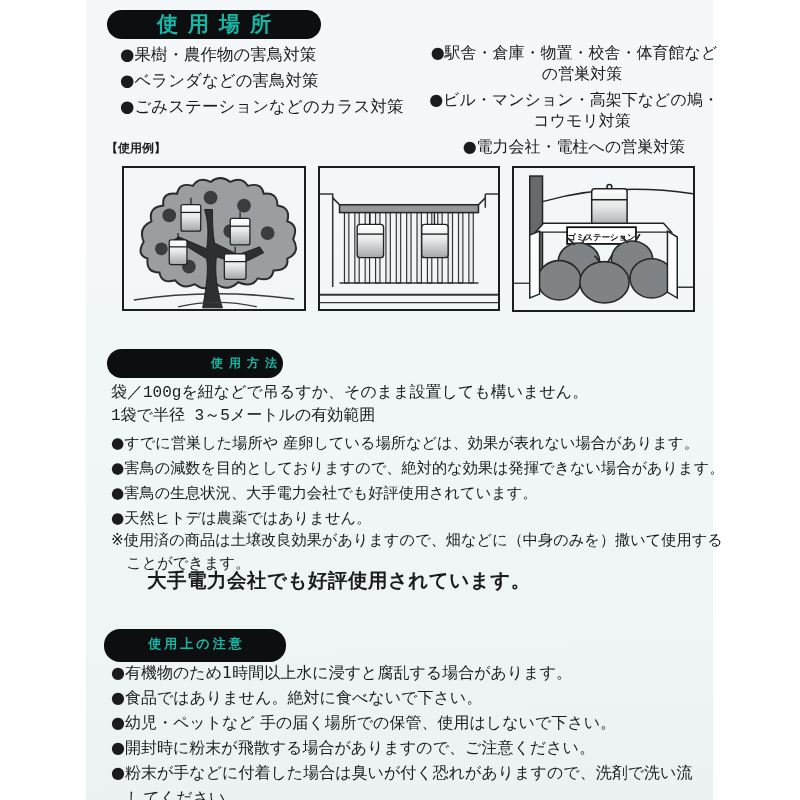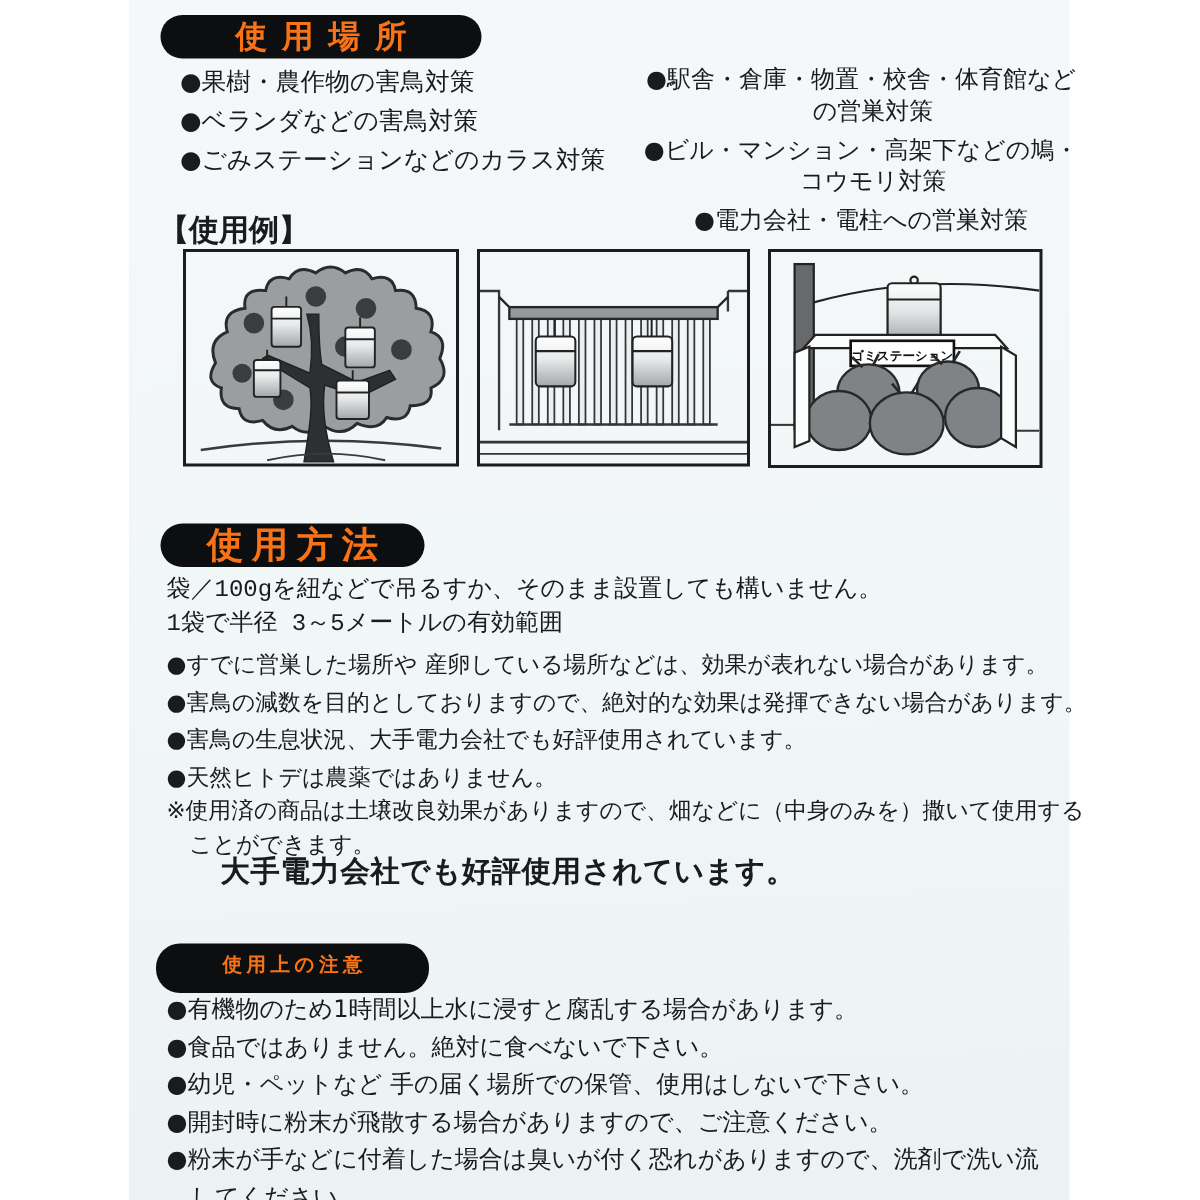--- a/index.html
+++ b/index.html
@@ -7,30 +7,30 @@
     width:800px;height:800px;background:#ffffff;overflow:hidden;
     font-family:"DejaVu Sans","Liberation Sans",sans-serif;
     color:#1a1b1d;
   }
   .page{position:relative;width:800px;height:800px;}
   .scan-area{
     position:absolute;left:86px;top:0;width:627px;height:800px;
     background:linear-gradient(178deg,#f5f8fb 0%,#f1f6f6 55%,#ecf2f1 100%);
   }
   .badge{
-    position:absolute;background:#0d0e0f;color:#f97316;border-radius:16px;
+    position:absolute;background:#0d0e0f;color:#14b8a6;border-radius:16px;
     font-weight:bold;text-align:center;box-sizing:border-box;
   }
   .badge-lg{width:214px;height:29px;line-height:29px;font-size:21px;letter-spacing:10px;padding-left:10px;}
-  .badge-md{width:176px;height:29px;line-height:29px;font-size:24px;letter-spacing:6px;padding-left:6px;}
+  .badge-md{width:176px;height:29px;line-height:29px;font-size:12px;letter-spacing:6px;padding-left:6px;text-align:right;}
   .badge-sm{width:182px;height:33px;line-height:30px;font-size:13px;letter-spacing:3px;padding-left:3px;}
   .blist{position:absolute;display:flex;flex-direction:column;}
   .blist .item{white-space:nowrap;}
   .hang .item{white-space:normal;padding-left:1em;text-indent:-1em;}
-  .section-label{position:absolute;font-weight:bold;font-size:20px;}
+  .section-label{position:absolute;font-weight:bold;font-size:12px;}
   .bodyline{position:absolute;font-size:16px;white-space:nowrap;font-family:Liberation Mono, monospace;}
   .ill-box{
     position:absolute;border:2px solid #1c1d1f;box-sizing:border-box;background:transparent;
   }
   .ill-box svg{display:block;width:100%;height:100%;}
   .note{position:absolute;}
   .note .item{padding-left:1em;text-indent:-1em;}
   .highlight{position:absolute;font-weight:bold;font-size:19.5px;white-space:nowrap;letter-spacing:0.5px;}
 </style>
 </head>

